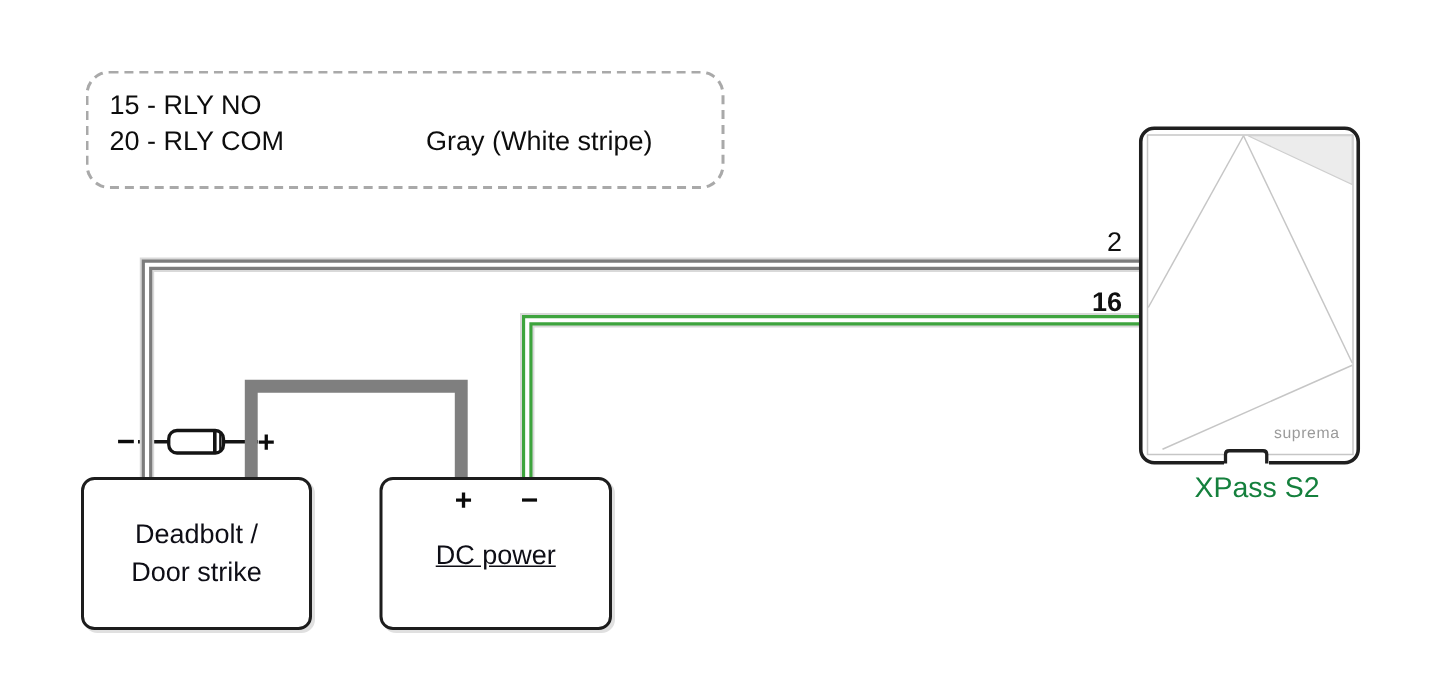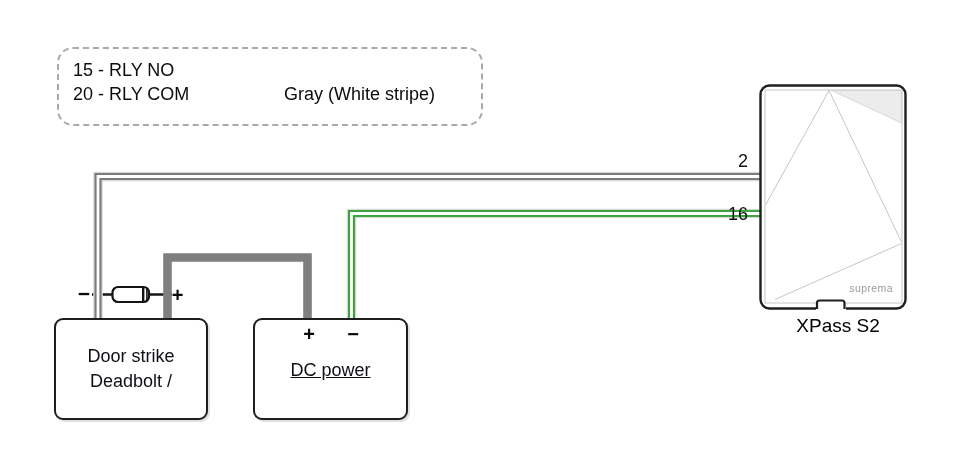--- a/index.html
+++ b/index.html
@@ -30,21 +30,21 @@
   .deadbolt{left:54px; top:318px; width:150px; height:98px;}
   .dcpower{left:253px; top:318px; width:151px; height:98px;}
   .terminal{
     position:absolute; top:2px; width:24px; text-align:center;
     font-size:20px; font-weight:bold; color:#0b0b0b; line-height:24px;
   }
   .terminal.plus{left:42px;}
   .terminal.minus{left:86px;}
   
   .device-label{left:788px; top:315px; width:100px; text-align:center;
-    font-size:19px; color:#000000;}
+    font-size:19px; color:#15803d;}
 </style>
 </head>
 <body>
 
 <div class="canvas">
 
   <svg class="abs" style="left:0;top:0;" width="957" height="460" viewBox="0 0 957 460">
 
     <path d="M 92 294.5 L 172 294.5" stroke="#141414" stroke-width="2.4" fill="none"></path>
 
@@ -76,25 +76,25 @@
     <div class="row">
       <span>15 - RLY NO</span>
     </div>
     <div class="row">
       <span>20 - RLY COM</span>
       <span class="wirecol">Gray (White stripe)</span>
     </div>
   </div>
 
   <div class="abs pinlabel" style="left:700px; top:152px;">2</div>
-  <div class="abs pinlabel" style="left:700px; top:205px;">16</div>
+  <div class="abs pinlabel" style="left:700px; top:192px;font-weight:bold;">16</div>
 
   <div class="abs node-box deadbolt">
+    <div>Deadbolt /</div>
     <div>Door strike</div>
-    <div>Deadbolt /</div>
   </div>
 
   <div class="abs node-box dcpower">
     <span class="terminal plus">+</span>
     <span class="terminal minus">−</span>
     <div style="margin-top:3px;text-decoration:underline;">DC power</div>
   </div>
 
   <svg class="abs" style="left:759px; top:84px;" width="148" height="226" viewBox="0 0 148 226">
     <rect x="1.5" y="1.5" width="145" height="223" rx="9" fill="#ffffff" stroke="#1f1f1f" stroke-width="2.4"></rect>

